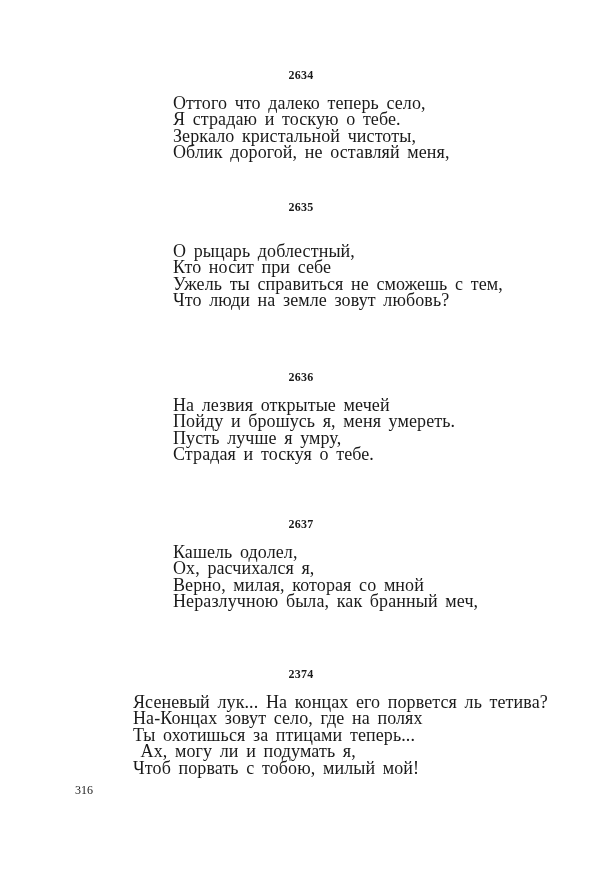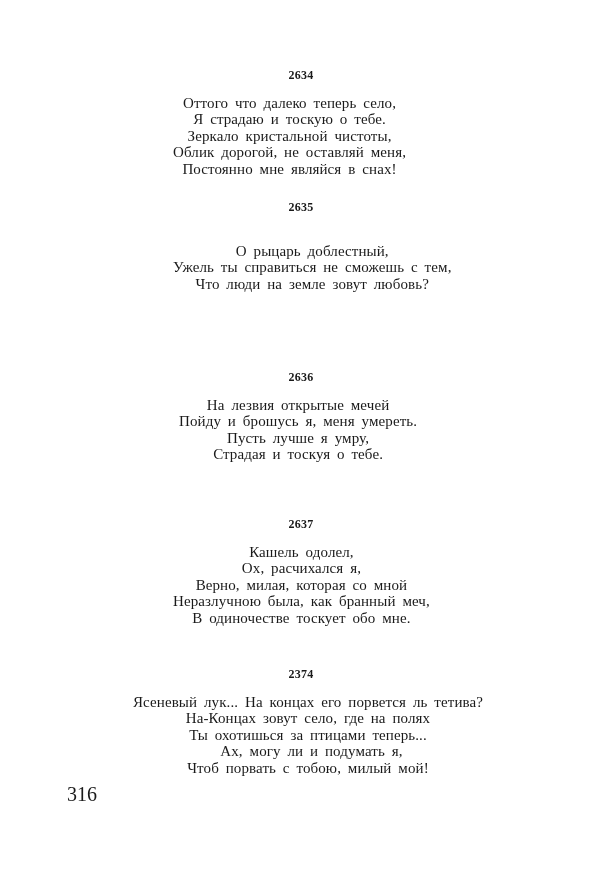--- a/index.html
+++ b/index.html
@@ -7,60 +7,59 @@
       width: 600px; height: 891px; background: #ffffff; position: relative;
       overflow: hidden; color: #1a1a1a;
       font-family: "Liberation Serif", "DejaVu Serif", serif;
     }
     .poem-num {
       position: absolute; left: 0; width: 590px; text-align: center;
       font-weight: bold; font-size: 12px; letter-spacing: 0.2px;
       padding-left: 12px; box-sizing: border-box;
     }
     .poem {
-      position: absolute; font-size: 15px; line-height: 16.4px;
-      word-spacing: 3px; letter-spacing: 0.1px; text-align: center;
+      position: absolute; font-size: 18px; line-height: 16.4px;
+      word-spacing: 3px; letter-spacing: 0.1px;
     }
     .line { display: block; white-space: nowrap; }
-    .page-num { position: absolute; left: 67px; top: 783px; font-size: 20px; }
+    .page-num { position: absolute; left: 75px; top: 783px; font-size: 12px; }
   </style>
 </head>
 <body>
 
 <div class="poem-num" style="top:68px">2634</div>
 <div class="poem" style="left:173px; top:95px">
   <span class="line">Оттого что далеко теперь село,</span>
   <span class="line">Я страдаю и тоскую о тебе.</span>
   <span class="line">Зеркало кристальной чистоты,</span>
   <span class="line">Облик дорогой, не оставляй меня,</span>
-  <span class="line">Постоянно мне являйся в снах!</span>
 </div>
 
 <div class="poem-num" style="top:200px">2635</div>
 <div class="poem" style="left:173px; top:243px">
   <span class="line">О рыцарь доблестный,</span>
+  <span class="line">Кто носит при себе</span>
   <span class="line">Ужель ты справиться не сможешь с тем,</span>
   <span class="line">Что люди на земле зовут любовь?</span>
 </div>
 
 <div class="poem-num" style="top:370px">2636</div>
-<div class="poem" style="left:179px; top:397px">
+<div class="poem" style="left:173px; top:397px">
   <span class="line">На лезвия открытые мечей</span>
   <span class="line">Пойду и брошусь я, меня умереть.</span>
   <span class="line">Пусть лучше я умру,</span>
   <span class="line">Страдая и тоскуя о тебе.</span>
 </div>
 
 <div class="poem-num" style="top:517px">2637</div>
 <div class="poem" style="left:173px; top:544px">
   <span class="line">Кашель одолел,</span>
   <span class="line">Ох, расчихался я,</span>
   <span class="line">Верно, милая, которая со мной</span>
   <span class="line">Неразлучною была, как бранный меч,</span>
-  <span class="line">В одиночестве тоскует обо мне.</span>
 </div>
 
 <div class="poem-num" style="top:667px">2374</div>
 <div class="poem" style="left:133px; top:694px">
   <span class="line">Ясеневый лук... На концах его порвется ль тетива?</span>
   <span class="line">На-Концах зовут село, где на полях</span>
   <span class="line">Ты охотишься за птицами теперь...</span>
   <span class="line" style="white-space:pre"> Ах, могу ли и подумать я,</span>
   <span class="line">Чтоб порвать с тобою, милый мой!</span>
 </div>

